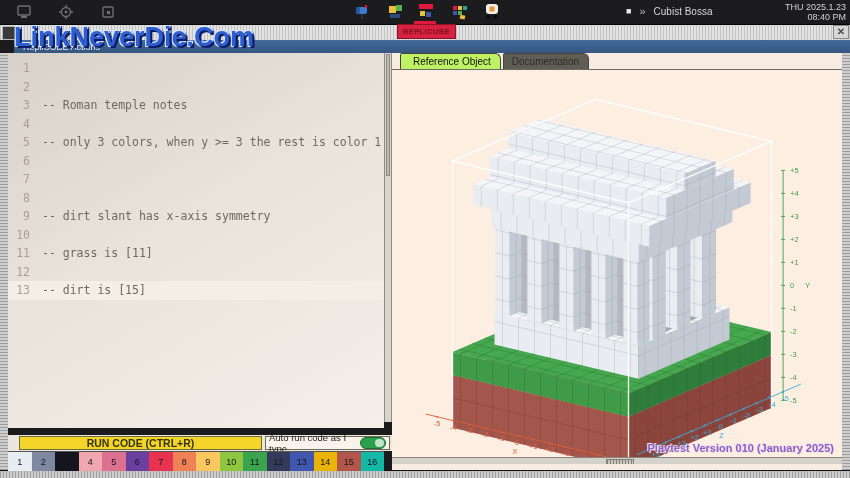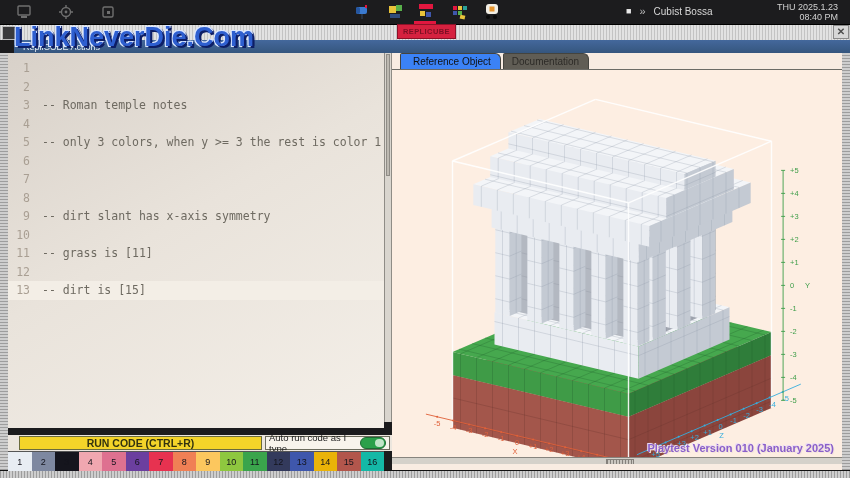--- a/index.html
+++ b/index.html
@@ -3,21 +3,21 @@
 <meta charset="utf-8">
 <style>
   html,body{margin:0;padding:0;background:#000;}
   #app{position:relative;width:850px;height:478px;overflow:hidden;font-family:"Liberation Sans",sans-serif;background:#1b1b1d;}
   
   #topbar{position:absolute;left:0;top:0;width:850px;height:24px;background:#1c1c1e;}
   .tb-icon{position:absolute;top:3px;width:20px;height:18px;display:flex;align-items:center;justify-content:center;}
   #nowplaying{position:absolute;top:5px;left:626px;display:flex;align-items:center;gap:8px;color:#d6d6d6;font-size:10px;}
   #stopglyph{color:#e9e9e9;font-size:9px;}
   #chevrons{color:#bdbdbd;font-size:11px;}
-  #clock{position:absolute;right:12px;top:2px;text-align:right;color:#d2d2d2;font-size:9px;line-height:10px;}
+  #clock{position:absolute;right:4px;top:2px;text-align:right;color:#d2d2d2;font-size:9px;line-height:10px;}
   #active-underline{position:absolute;left:414px;top:21px;width:22px;height:3px;background:#e1173f;}
   
   #titlebar{position:absolute;left:0;top:24px;width:850px;height:16px;background:repeating-linear-gradient(90deg,#c3c3c3 0 1px,#e2e2e2 1px 3px);border-top:1px solid #000;box-sizing:border-box;}
   #title-menu-btn{position:absolute;left:2px;top:26px;width:13px;height:12px;background:#3a3a3c;border:1px solid #b9b9b9;}
   #replicube-tab{position:absolute;left:397px;top:24px;height:15px;padding:0 5px;background:#d6213f;border:1px solid #8e1128;box-sizing:border-box;color:#7c1024;font-size:7.5px;font-weight:bold;display:flex;align-items:center;letter-spacing:.4px;}
   #close-btn{position:absolute;right:1px;top:25px;width:16px;height:14px;background:#d7d7d7;border:1px solid #8a8a8a;box-sizing:border-box;color:#4c4c4c;font-size:10px;font-weight:bold;display:flex;align-items:center;justify-content:center;line-height:1;}
   #watermark{position:absolute;left:14px;top:22px;font-size:27px;font-weight:bold;letter-spacing:0;color:#2e5fd0;z-index:40;
     text-shadow:2px 2px 0 #0d1e66,-1px -1px 0 #dbe7ff,1px -1px 0 #dbe7ff,-1px 1px 0 #dbe7ff,2px 0 0 #0d1e66;}
   
   #actionsbar{position:absolute;left:0;top:40px;width:850px;height:13px;background:linear-gradient(180deg,#44689c,#35567e);color:#e8edf5;font-size:9px;display:flex;align-items:center;padding-left:9px;box-sizing:border-box;margin-left:14px;}
@@ -39,21 +39,21 @@
   #runbtn{flex:none;width:243px;background:#f4d429;border:1px solid #6b6b3c;box-sizing:border-box;font-size:10.5px;font-weight:bold;color:#33330f;display:flex;align-items:center;justify-content:center;margin-left:9px;}
   #autobox{flex:1;background:#f8f4ec;border:1px solid #6b6b5c;box-sizing:border-box;display:flex;align-items:center;justify-content:space-between;padding:0 3px;font-size:9.5px;color:#1c1c1c;}
   #toggle{width:26px;height:12px;border-radius:7px;background:#2ba04a;position:relative;flex:none;border:1px solid #1d6b33;box-sizing:border-box;}
   #toggle .knob{position:absolute;right:1px;top:1px;width:9px;height:8px;border-radius:5px;background:#c2e5c8;}
   #paletterow{position:absolute;left:8px;top:451px;width:376px;height:19px;display:flex;border-top:1px solid #555;}
   .swatch{flex:1;display:flex;align-items:center;justify-content:center;font-size:9px;color:#14141c;}
   
   #rightpanel{position:absolute;left:392px;top:53px;width:450px;height:417px;background:#f8ece2;}
   #tabsrow{position:absolute;left:0;top:0;width:450px;height:17px;border-bottom:1px solid #6b6b66;box-sizing:border-box;display:flex;align-items:flex-end;padding-left:8px;gap:2px;}
   .tab{font-size:10px;padding:2px 9px 2px 8px;border:1px solid #44443f;border-bottom:none;border-radius:2px 6px 0 0;}
-  .tab.active{background:#3b82f6;color:#111;position:relative;z-index:2;padding-left:12px;}
+  .tab.active{background:#bef264;color:#111;position:relative;z-index:2;padding-left:12px;}
   .tab.inactive{background:#605d55;color:#2d2b27;}
   #viewport{position:absolute;left:0;top:17px;width:450px;height:394px;overflow:hidden;}
   #scene{position:absolute;left:0;top:0;}
   #playtest{position:absolute;right:8px;bottom:10px;font-size:11px;font-weight:bold;color:#8a5fc9;text-shadow:1px 1px 0 #f3e3da,-1px -1px 0 #e9d8f5,0 0 2px #ffffff;z-index:5;}
   #rbscroll{position:absolute;left:0;bottom:0;width:450px;height:7px;background:#d4d1ca;border-top:1px solid #87847e;box-sizing:border-box;}
   #rbthumb{position:absolute;left:214px;top:1px;width:26px;height:4px;background:repeating-linear-gradient(90deg,#84817b 0 1px,#c9c6bf 1px 3px);border:1px solid #84817b;}
 </style>
 </head>
 <body>
 

